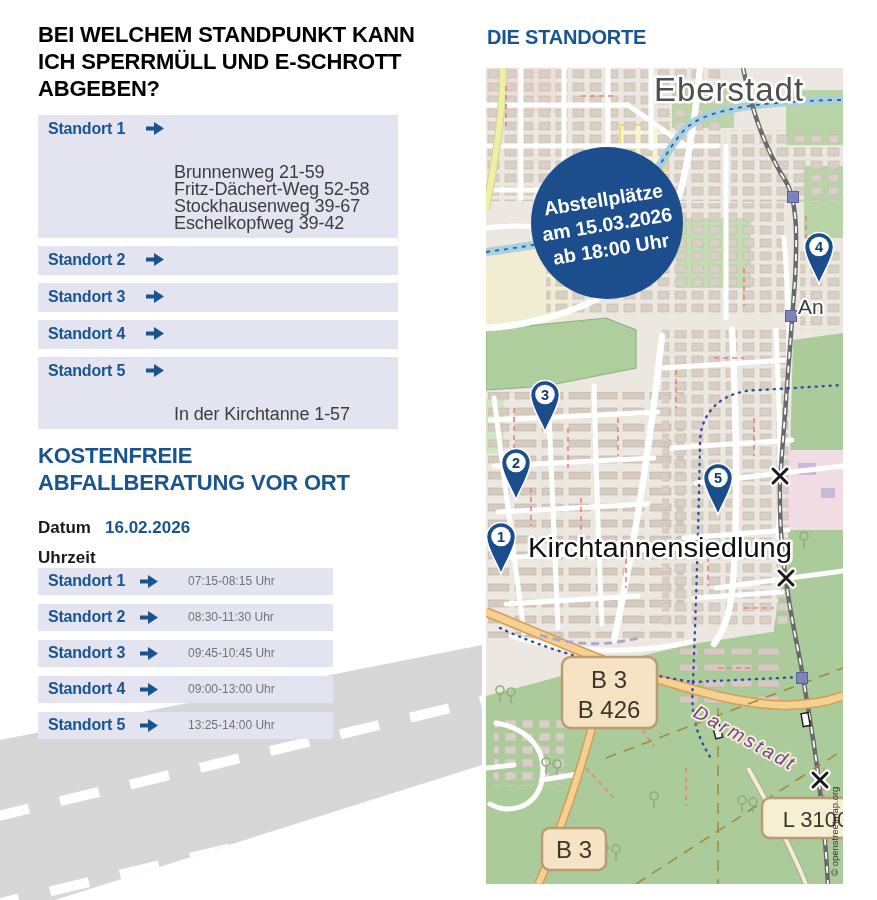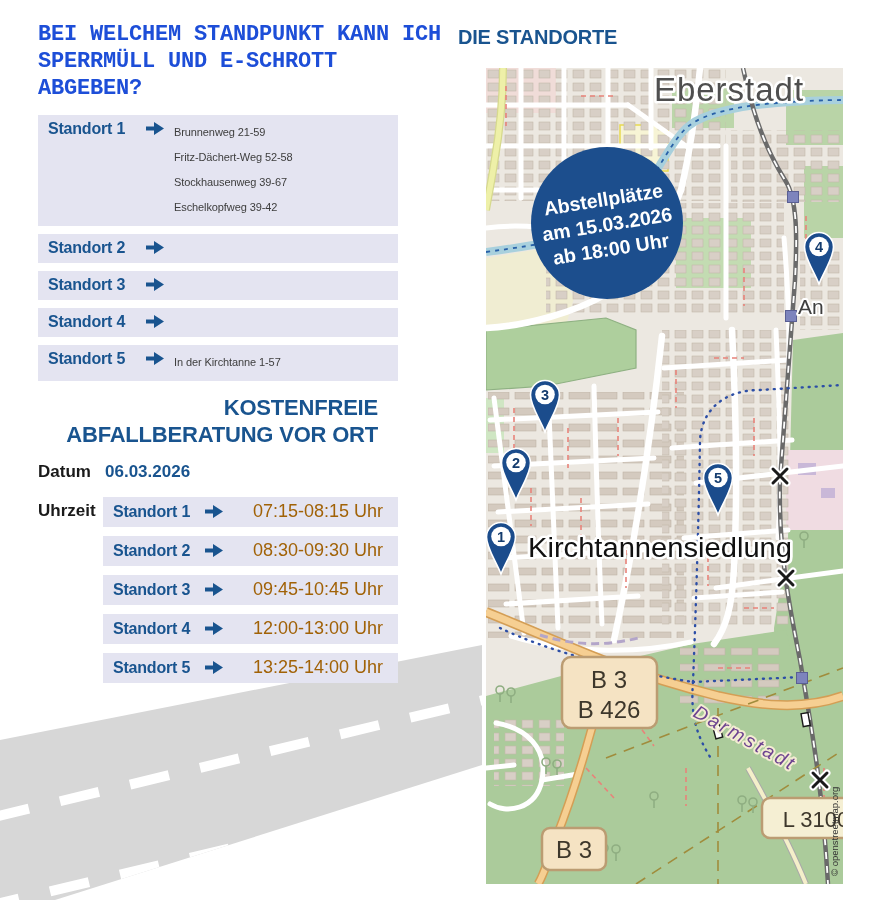--- a/index.html
+++ b/index.html
@@ -6,44 +6,44 @@
   html,body { width:877px; height:900px; }
   body {
     position:relative; overflow:hidden; background:#ffffff;
     font-family:"Liberation Sans", sans-serif; -webkit-font-smoothing:antialiased;
   }
   
   #road-art { position:absolute; left:0; top:618px; width:482px; height:282px; z-index:0; }
   
   .left-col { position:absolute; left:38px; top:22px; width:420px; z-index:1; }
   h1.blue-title {
-    color:#1d4ed8; font-size:22px; font-weight:bold; line-height:1.22;
-    letter-spacing:-0.2px; width:410px;font-family:Liberation Mono, monospace;
+    color:#000000; font-size:22px; font-weight:bold; line-height:1.22;
+    letter-spacing:-0.2px; width:410px;
   }
   .loc-list { margin-top:13px; width:360px; display:flex; flex-direction:column; gap:8px; }
   .loc-row {
     background:#e4e4f1; display:flex; align-items:flex-start;
     padding:5px 8px 6px 10px;
   }
   .loc-label { color:#19548f; font-weight:bold; font-size:16px; width:98px; flex:none; padding-top:0px; letter-spacing:-0.2px; }
   .arrow { flex:none; width:18px; height:13px; margin:2px 10px 0 0; }
-  .loc-streets { font-size:11px; color:#3d3d3d; line-height:25px; white-space:pre-line; letter-spacing:-0.1px; }
-  h2.blue-title { color:#19548f; font-size:22px; font-weight:bold; line-height:1.2; margin-top:14px; letter-spacing:-0.2px;text-align:right; }
-  .date-line { margin-top:14px; display:flex; font-size:17px; font-weight:bold; }
+  .loc-streets { font-size:18px; color:#3d3d3d; line-height:17px; white-space:pre-line; letter-spacing:-0.1px;margin-top:44px; }
+  h2.blue-title { color:#19548f; font-size:22px; font-weight:bold; line-height:1.2; margin-top:14px; letter-spacing:-0.2px; }
+  .date-line { margin-top:22px; display:flex; font-size:17px; font-weight:bold; }
   .date-label { color:#1a1a1a; width:67px; }
   .date-value { color:#19548f; }
-  .time-block { margin-top:15px; display:flex; }
+  .time-block { margin-top:6px; display:flex;flex-direction:column; }
   .time-caption { color:#1a1a1a; font-size:17px; font-weight:bold; width:65px; flex:none; padding-top:4px; }
   .time-rows { width:295px; display:flex; flex-direction:column; gap:9px; }
   .time-row { background:#e4e4f1; display:flex; align-items:center; padding:4px 10px 5px 10px; }
   .time-label { color:#19548f; font-weight:bold; font-size:16px; width:92px; flex:none; letter-spacing:-0.2px; }
   .time-row .arrow { margin-top:0; }
-  .time-value { font-size:18px; color:#a16207; margin-left:20px; }
+  .time-value { font-size:12px; color:#737373; margin-left:20px; }
   
-  .map-title { position:absolute; left:458px; top:26px; color:#19548f; font-size:20px; font-weight:bold; letter-spacing:-0.2px; z-index:1; }
+  .map-title { position:absolute; left:487px; top:26px; color:#19548f; font-size:20px; font-weight:bold; letter-spacing:-0.2px; z-index:1; }
   .map-frame { position:absolute; left:486px; top:68px; width:357px; height:816px; overflow:hidden; z-index:1; background:#ece8e1; }
   .map-frame svg { display:block; }
   text { font-family:"Liberation Sans", sans-serif; }
 </style>
 </head>
 <body>
 
 <svg id="road-art" viewBox="0 0 482 282" xmlns="http://www.w3.org/2000/svg">
   <defs>
     <clipPath id="roadclip">
@@ -95,53 +95,53 @@
           <path d="M0,4.4 h8 v-4.4 l10,6.5 -10,6.5 v-4.4 h-8 z" fill="#19548f"></path>
         </svg>
       <span class="loc-streets">In der Kirchtanne 1-57</span>
     </div>
   </div>
 
   <h2 class="blue-title" style="width:340px;">KOSTENFREIE ABFALLBERATUNG VOR ORT</h2>
 
   <div class="date-line">
     <span class="date-label">Datum</span>
-    <span class="date-value">06.03.2026</span>
+    <span class="date-value">16.02.2026</span>
   </div>
 
   <div class="time-block">
     <span class="time-caption">Uhrzeit</span>
     <div class="time-rows">
       <div class="time-row">
         <span class="time-label">Standort 1</span>
         <svg class="arrow" viewBox="0 0 18 13">
             <path d="M0,4.4 h8 v-4.4 l10,6.5 -10,6.5 v-4.4 h-8 z" fill="#19548f"></path>
           </svg>
         <span class="time-value">07:15-08:15 Uhr</span>
       </div>
       <div class="time-row">
         <span class="time-label">Standort 2</span>
         <svg class="arrow" viewBox="0 0 18 13">
             <path d="M0,4.4 h8 v-4.4 l10,6.5 -10,6.5 v-4.4 h-8 z" fill="#19548f"></path>
           </svg>
-        <span class="time-value">08:30-09:30 Uhr</span>
+        <span class="time-value">08:30-11:30 Uhr</span>
       </div>
       <div class="time-row">
         <span class="time-label">Standort 3</span>
         <svg class="arrow" viewBox="0 0 18 13">
             <path d="M0,4.4 h8 v-4.4 l10,6.5 -10,6.5 v-4.4 h-8 z" fill="#19548f"></path>
           </svg>
         <span class="time-value">09:45-10:45 Uhr</span>
       </div>
       <div class="time-row">
         <span class="time-label">Standort 4</span>
         <svg class="arrow" viewBox="0 0 18 13">
             <path d="M0,4.4 h8 v-4.4 l10,6.5 -10,6.5 v-4.4 h-8 z" fill="#19548f"></path>
           </svg>
-        <span class="time-value">12:00-13:00 Uhr</span>
+        <span class="time-value">09:00-13:00 Uhr</span>
       </div>
       <div class="time-row">
         <span class="time-label">Standort 5</span>
         <svg class="arrow" viewBox="0 0 18 13">
             <path d="M0,4.4 h8 v-4.4 l10,6.5 -10,6.5 v-4.4 h-8 z" fill="#19548f"></path>
           </svg>
         <span class="time-value">13:25-14:00 Uhr</span>
       </div>
     </div>
   </div>

